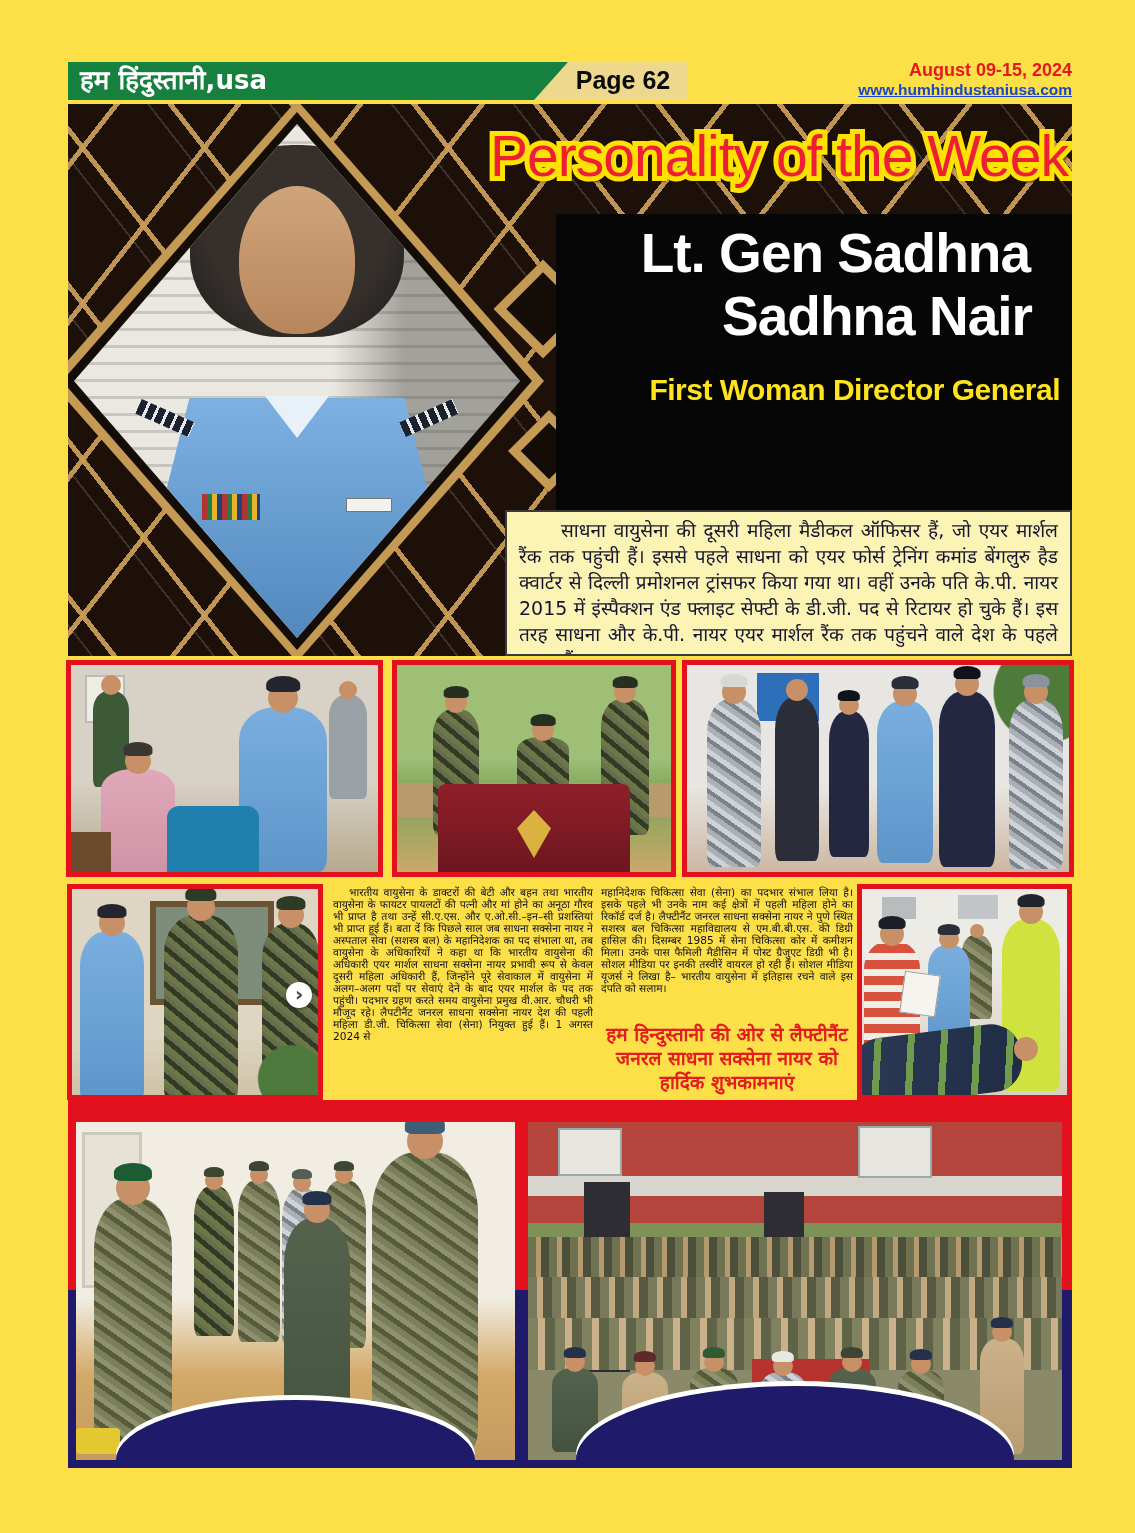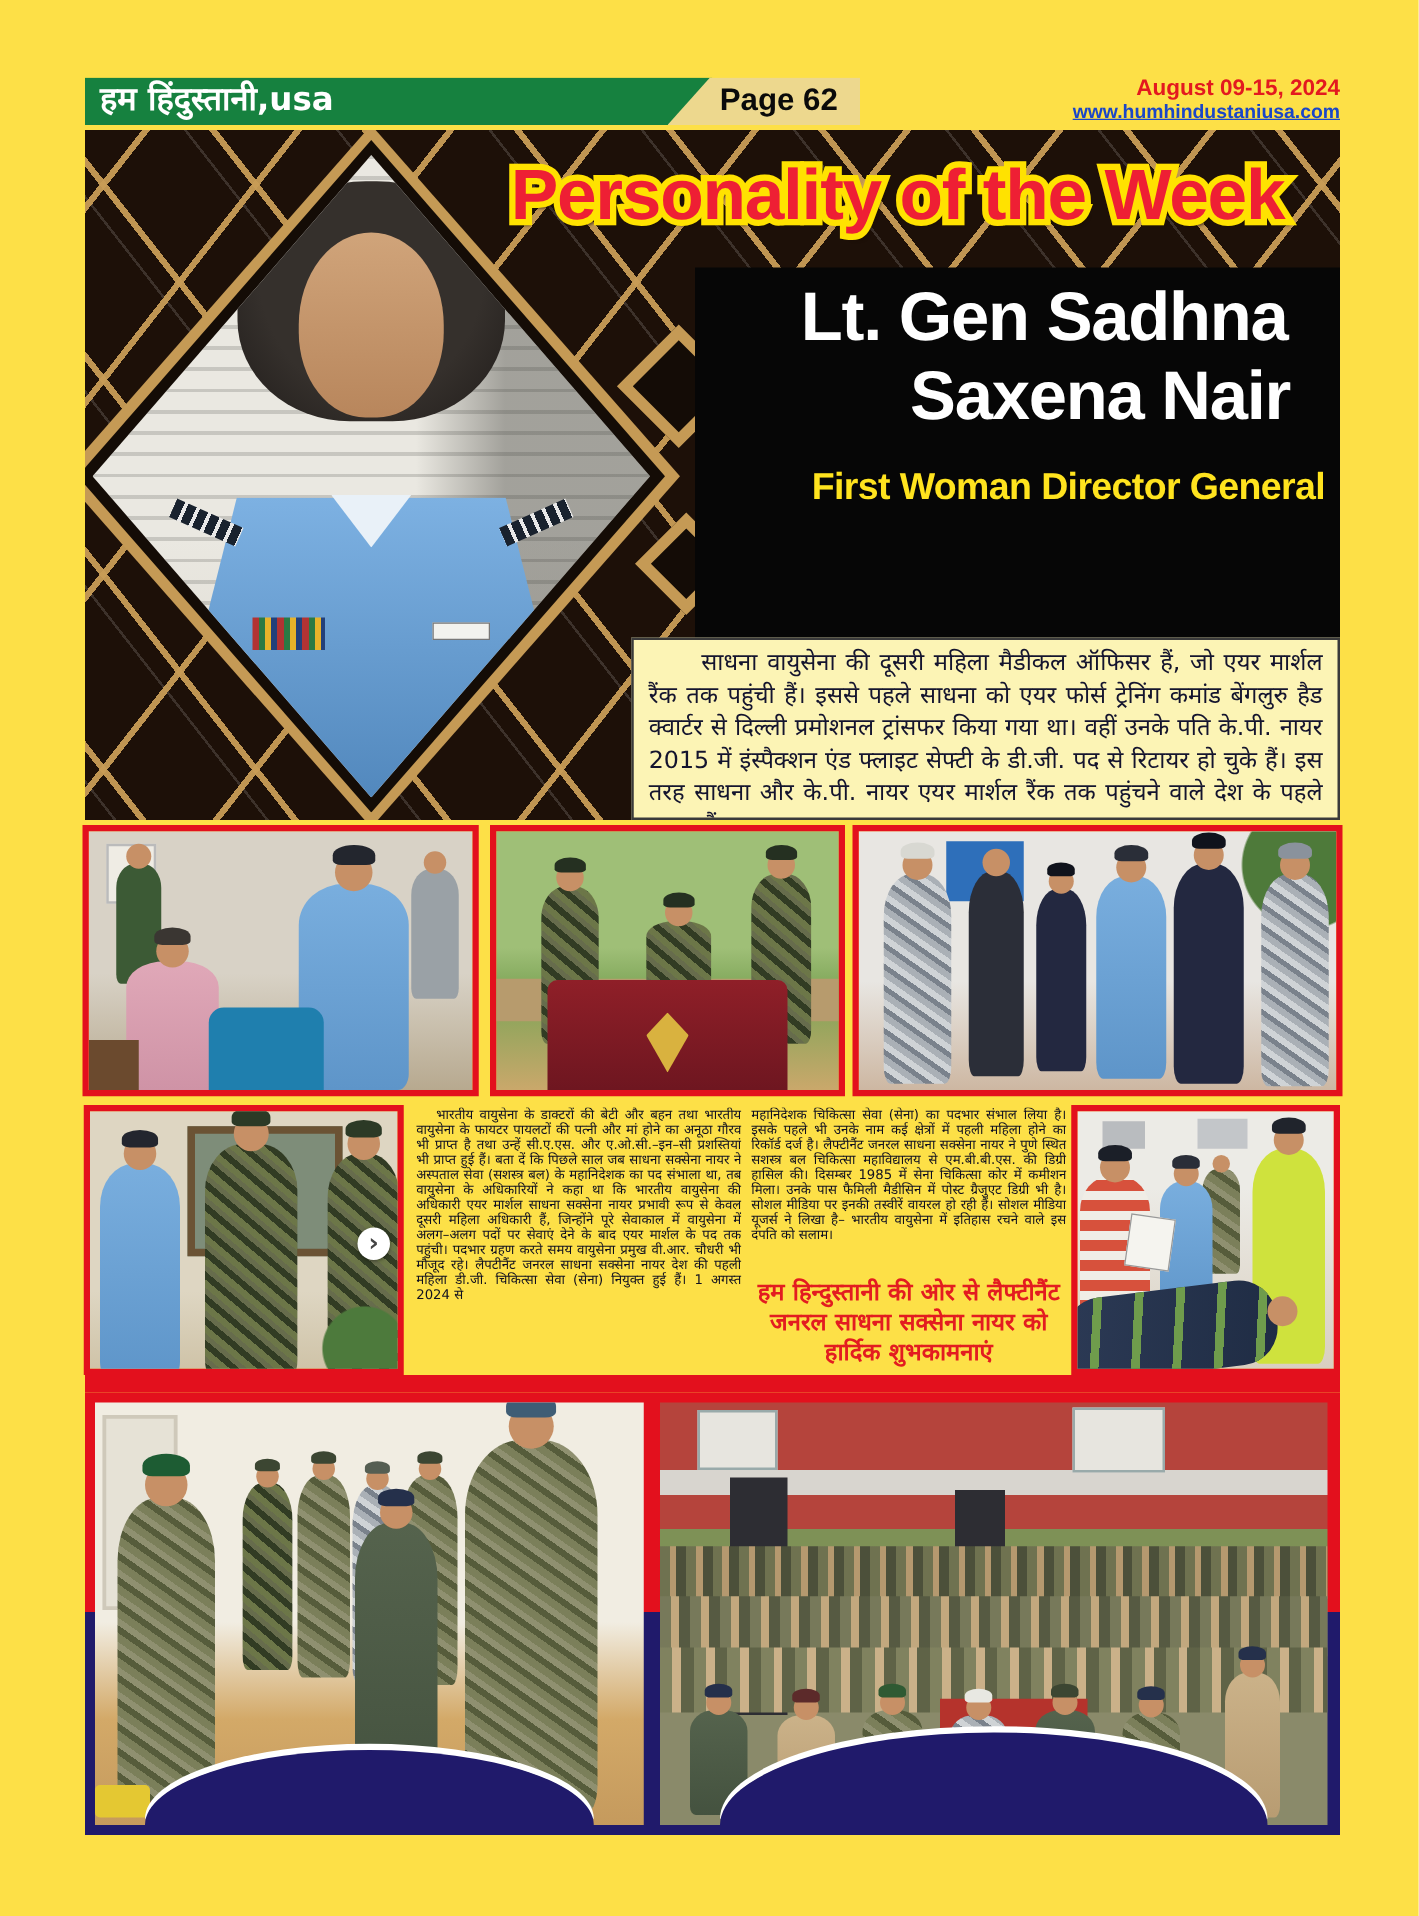--- a/index.html
+++ b/index.html
@@ -39,21 +39,21 @@
   .uniform{position:absolute;left:50%;bottom:0;transform:translateX(-50%);width:336px;height:240px;
         background:linear-gradient(#7db1e2,#5288bd);clip-path:polygon(18% 0,82% 0,100% 100%,0 100%);}
   .collar{position:absolute;left:50%;bottom:200px;transform:translateX(-50%);width:64px;height:42px;
         background:#e9f1f8;clip-path:polygon(0 0,100% 0,50% 100%);}
   .strap{position:absolute;width:58px;height:16px;background:repeating-linear-gradient(90deg,#19222e 0 7px,#e8e8e8 7px 10px);}
   .ribbons{position:absolute;width:58px;height:26px;
         background:repeating-linear-gradient(90deg,#b23333 0 5px,#2a7a44 5px 10px,#e7b32a 10px 15px,#23407a 15px 20px);}
   .nametag{position:absolute;width:44px;height:12px;background:#f2f2ee;border:1px solid #777;}
   .orn{position:absolute;border:9px solid #c59a55;background:#140c06;transform:rotate(45deg);}
 
-  .outline{position:absolute;z-index:3;color:#ee1f34;font-weight:700;text-align:center;
+  .outline{position:absolute;z-index:3;color:#ee1f34;font-weight:400;text-align:right;
         font-family:"Liberation Sans",sans-serif;letter-spacing:-1px;}
   .outline::before{content:attr(data-text);position:absolute;inset:0;z-index:-1;color:#ffe200;
         -webkit-text-stroke:10px #ffe200;text-shadow:4px 6px 2px rgba(25,12,4,.55);}
 
   #blackpanel{position:absolute;left:488px;top:110px;width:516px;height:298px;background:#060606;z-index:2;box-sizing:border-box;padding-top:8px;}
   .bigname{color:#fff;font-weight:800;font-size:55px;line-height:63px;text-align:right;
         font-family:"Liberation Sans",sans-serif;letter-spacing:-1px;}
   .nm1{padding-right:42px;}
   .nm2{padding-right:40px;}
   .subt{color:#ffe31e;font-weight:800;font-size:30px;line-height:39px;text-align:right;
@@ -126,21 +126,21 @@
       <div class="ribbons" style="left:128px;bottom:118px;"></div>
       <div class="nametag" style="right:128px;bottom:126px;"></div>
     </div>
     <div class="orn" style="left:440px;top:170px;width:52px;height:52px;"></div>
     <div class="orn" style="left:452px;top:318px;width:40px;height:40px;"></div>
 
     <div class="outline" style="left:300px;top:6px;width:700px;height:92px;font-size:57px;line-height:92px;" data-text="Personality of the Week">Personality of the Week</div>
 
     <div id="blackpanel">
       <div class="bigname nm1">Lt. Gen Sadhna</div>
-      <div class="bigname nm2">Saxena Nair</div>
+      <div class="bigname nm2">Sadhna Nair</div>
       <div class="subwrap">
         <div class="subt">First Woman  Director General</div>
       </div>
     </div>
 
     <div id="intro">साधना वायुसेना की दूसरी महिला मैडीकल ऑफिसर हैं, जो एयर मार्शल रैंक तक पहुंची हैं। इससे पहले साधना को एयर फोर्स ट्रेनिंग कमांड बेंगलुरु हैड क्वार्टर से दिल्ली प्रमोशनल ट्रांसफर किया गया था। वहीं उनके पति के.पी. नायर 2015 में इंस्पैक्शन एंड फ्लाइट सेफ्टी के डी.जी. पद से रिटायर हो चुके हैं। इस तरह साधना और के.पी. नायर एयर मार्शल रैंक तक पहुंचने वाले देश के पहले कपल हैं...</div>
   </div>
 
   <div class="photo" style="left:66px;top:660px;width:317px;height:217px;background:linear-gradient(180deg,#d8d2c6 0 55%,#b7a98f 100%);">
     <div class="d" style="left:14px;top:10px;width:36px;height:44px;background:#efece4;border:2px solid #bbb;"></div>

